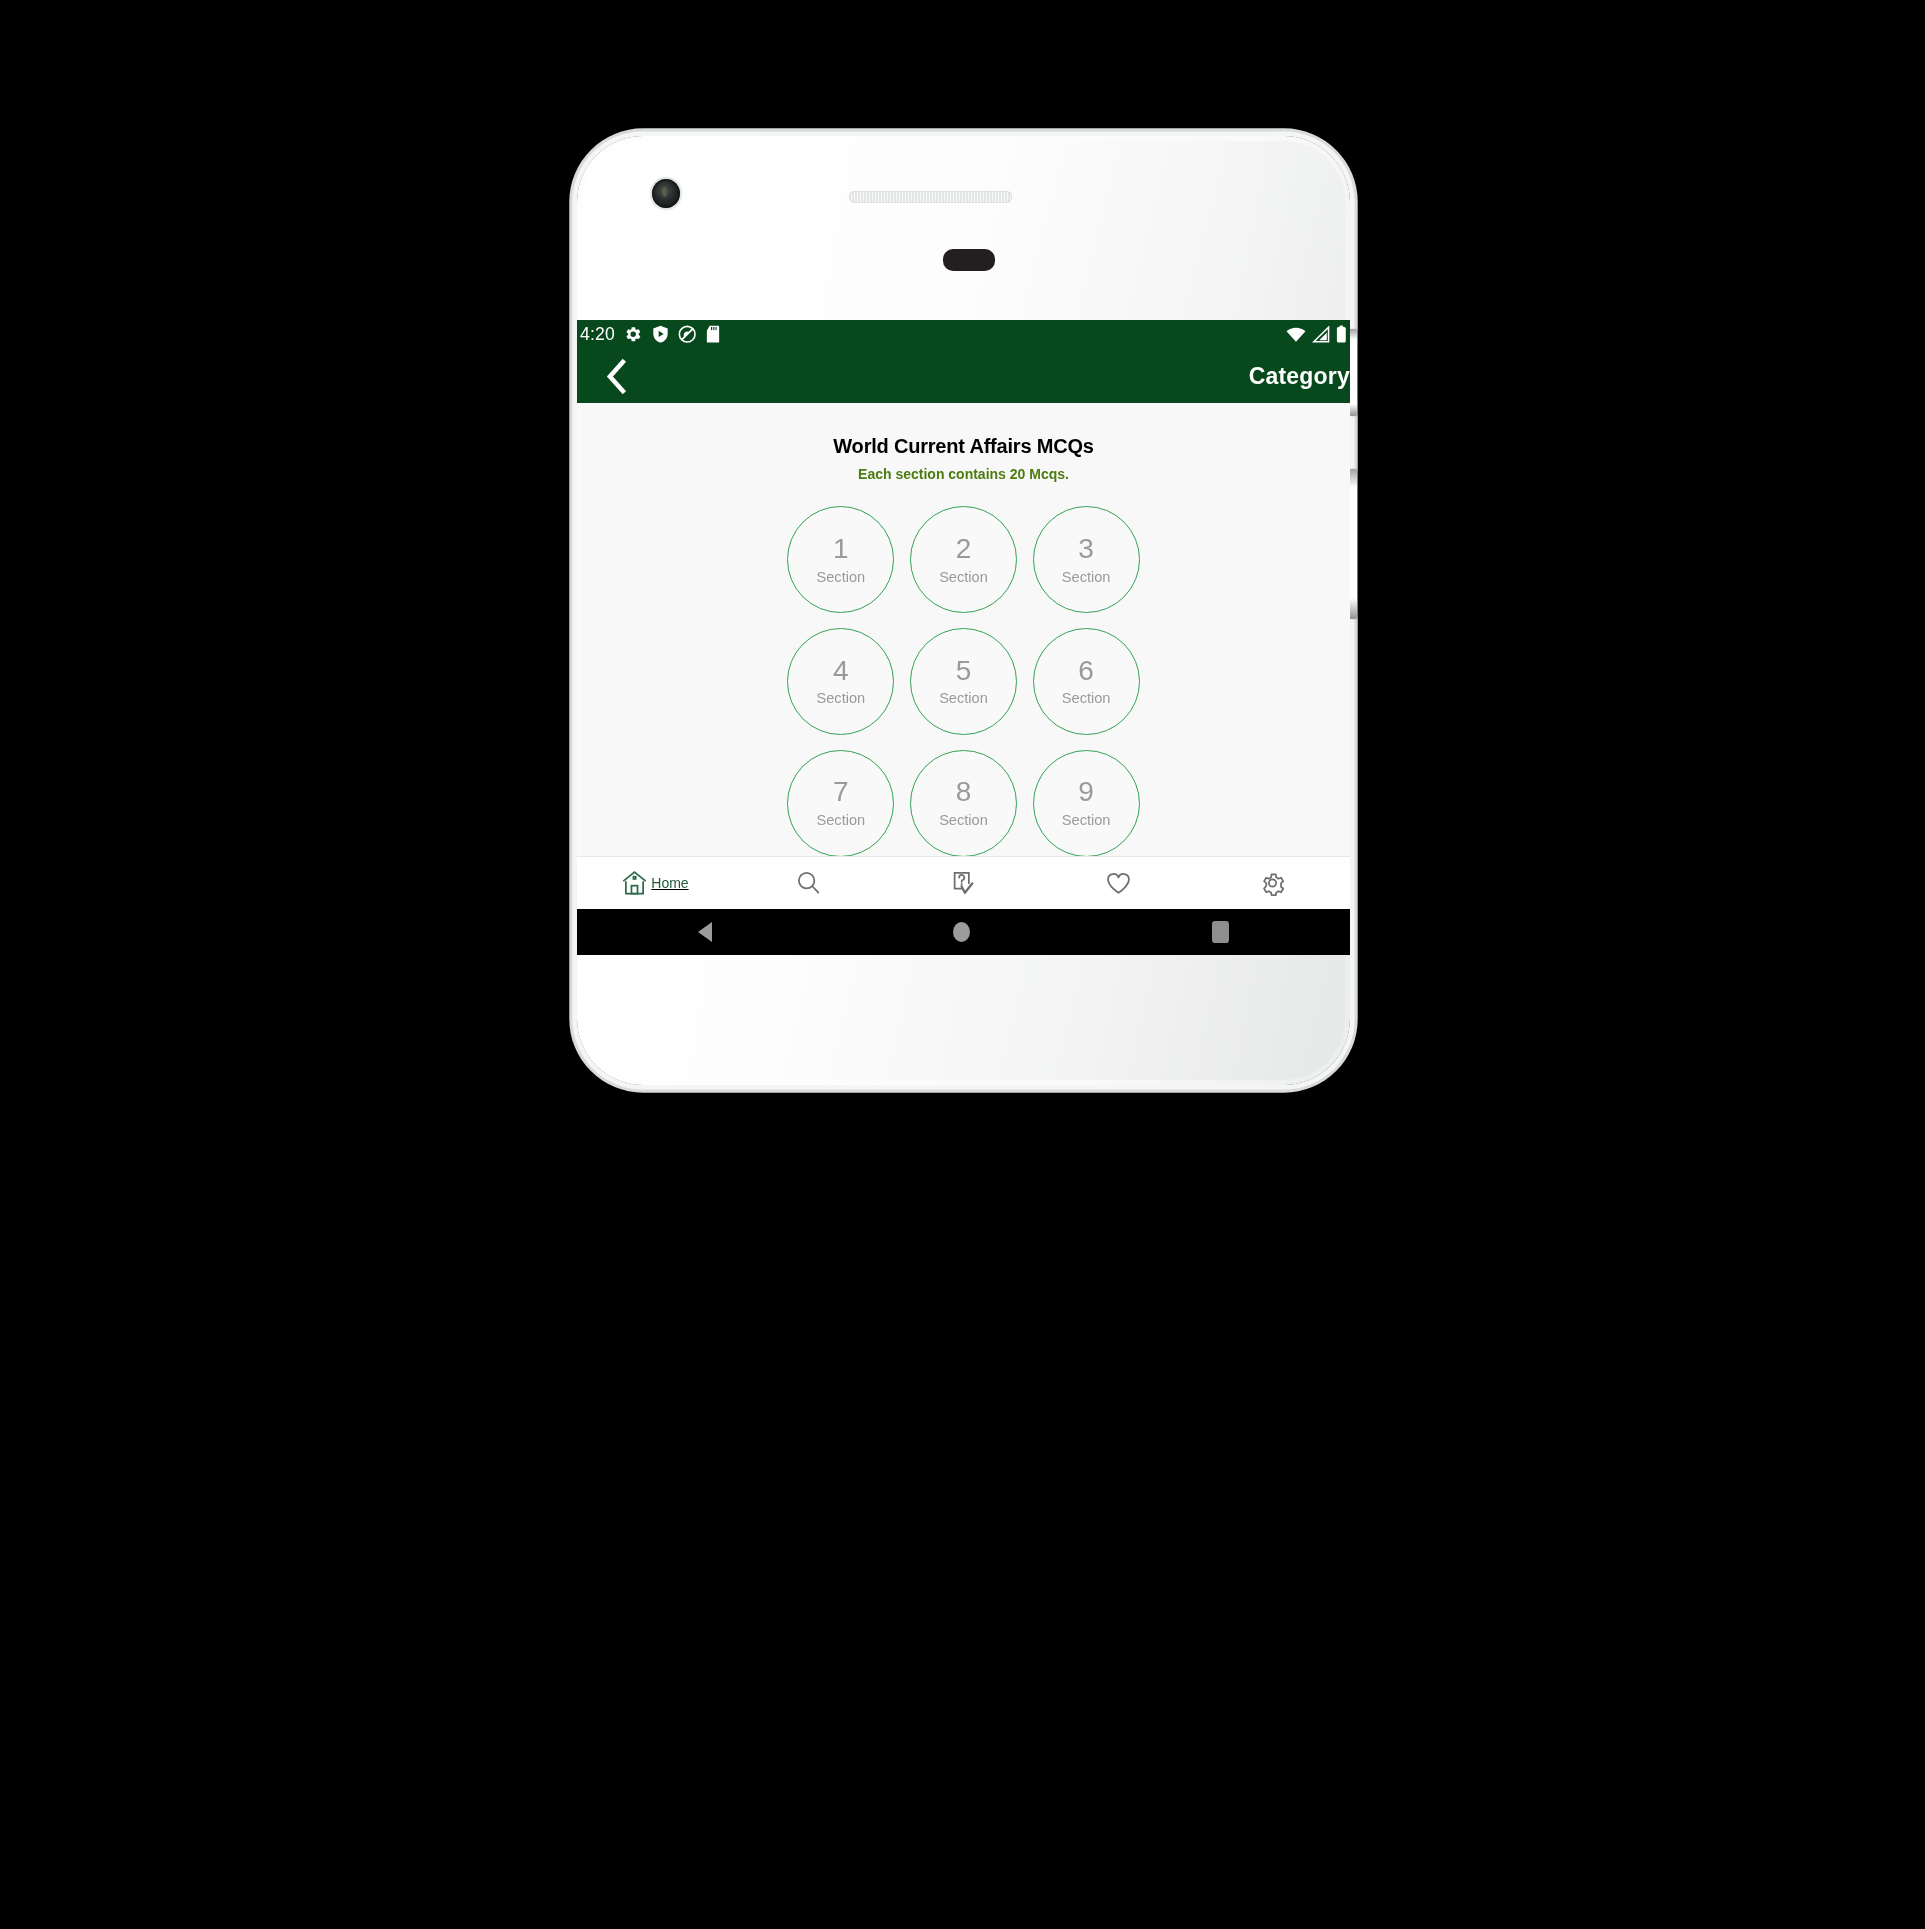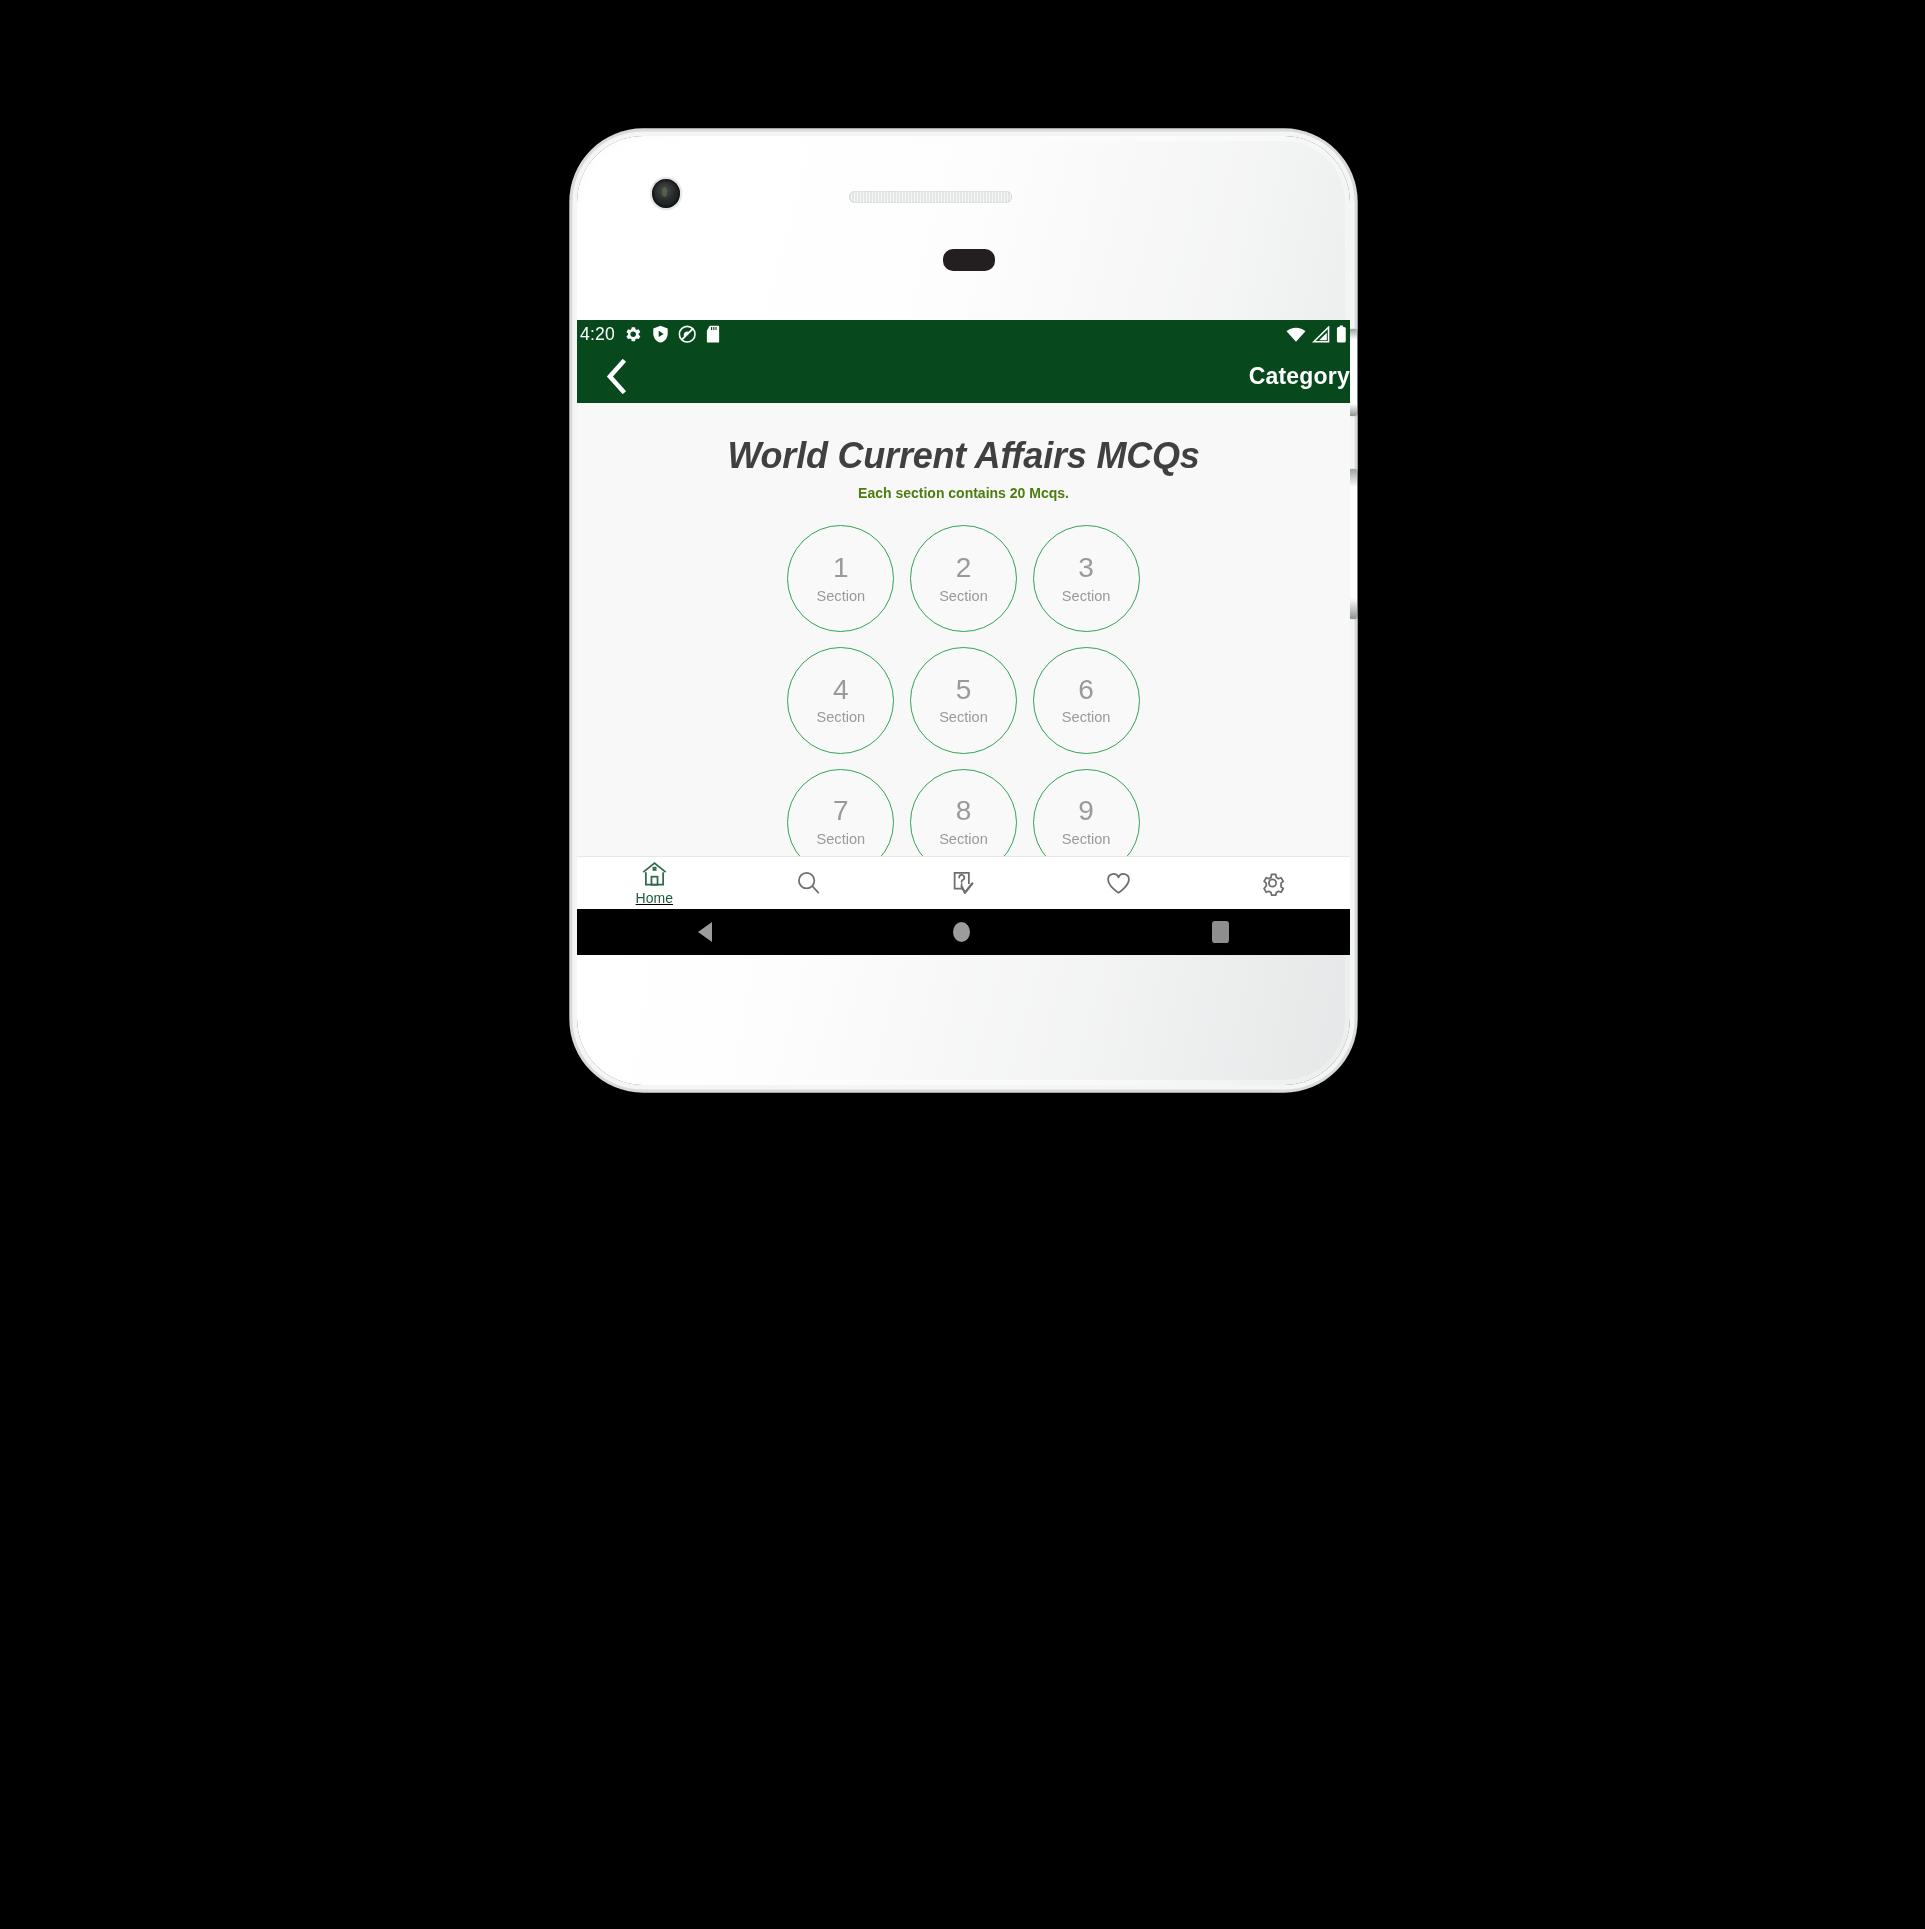--- a/index.html
+++ b/index.html
@@ -146,25 +146,24 @@
     left: 0;
     top: 83px;
     right: 0;
     bottom: 98px;
     background: #f7f8f7;
     overflow: hidden;
   }
   .page-title {
     margin: 32px 0 0 0;
     text-align: center;
-    color: #404040;
-    font-size: 36px;
+    color: #000000;
+    font-size: 20px;
     font-weight: bold;
     letter-spacing: -0.2px;
-    font-style: italic;
   }
   .page-subtitle {
     margin: 8.4px 0 0 0;
     text-align: center;
     color: #4d7c0f;
     font-size: 14px;
     font-weight: bold;
   }
 
   .grid {
@@ -209,21 +208,21 @@
     bottom: 46px;
     height: 52px;
     background: #ffffff;
     border-top: 0.8px solid #e7e8e8;
     display: flex;
     align-items: center;
   }
   .navitem {
     flex: 1;
     display: flex;
-    flex-direction: column;
+    flex-direction: row;
     align-items: center;
     justify-content: center;
     gap: 2.3px;
     cursor: pointer;
     height: 100%;
     text-decoration: underline;
   }
   .navlabel {
     font-size: 14px;
     color: #1f5c3b;

